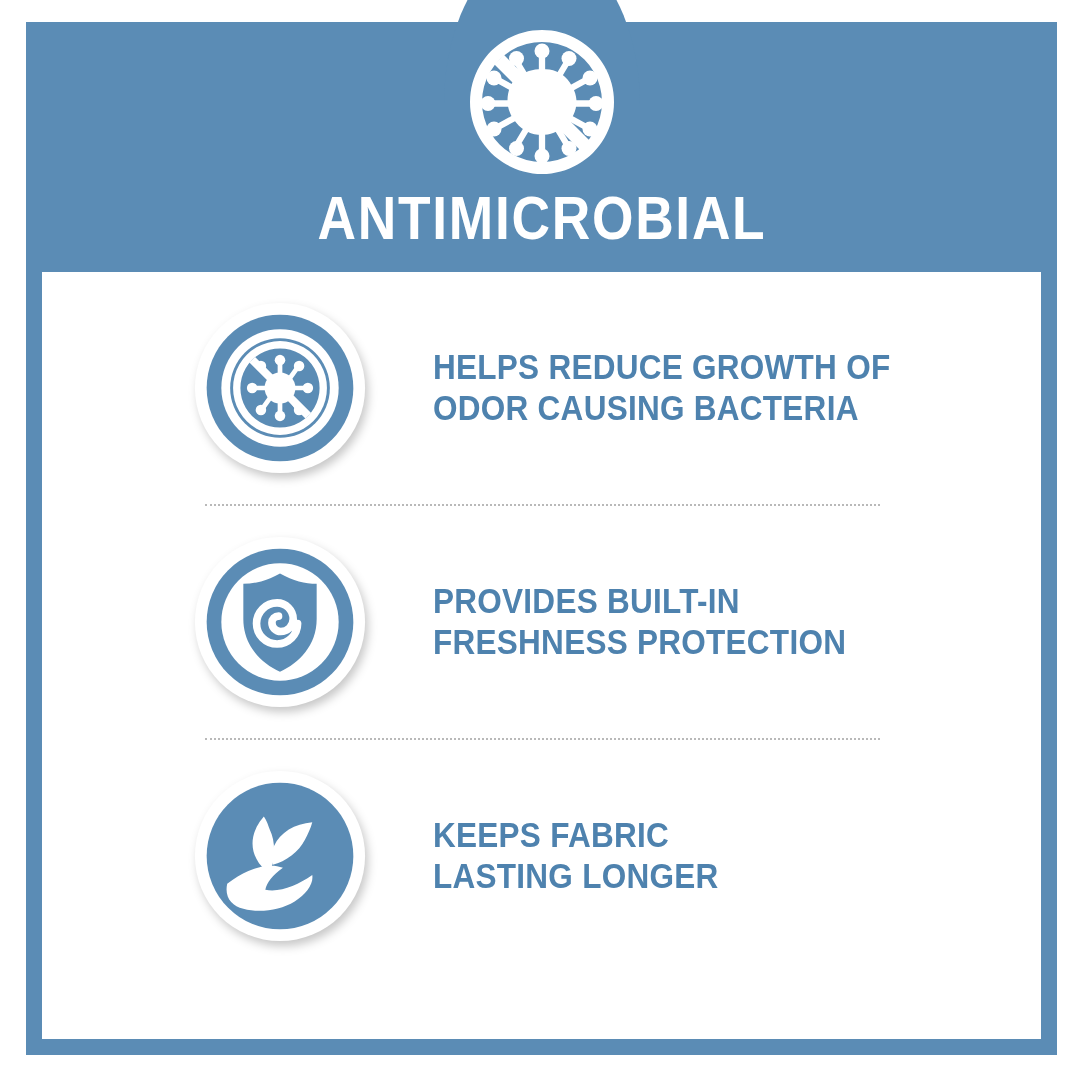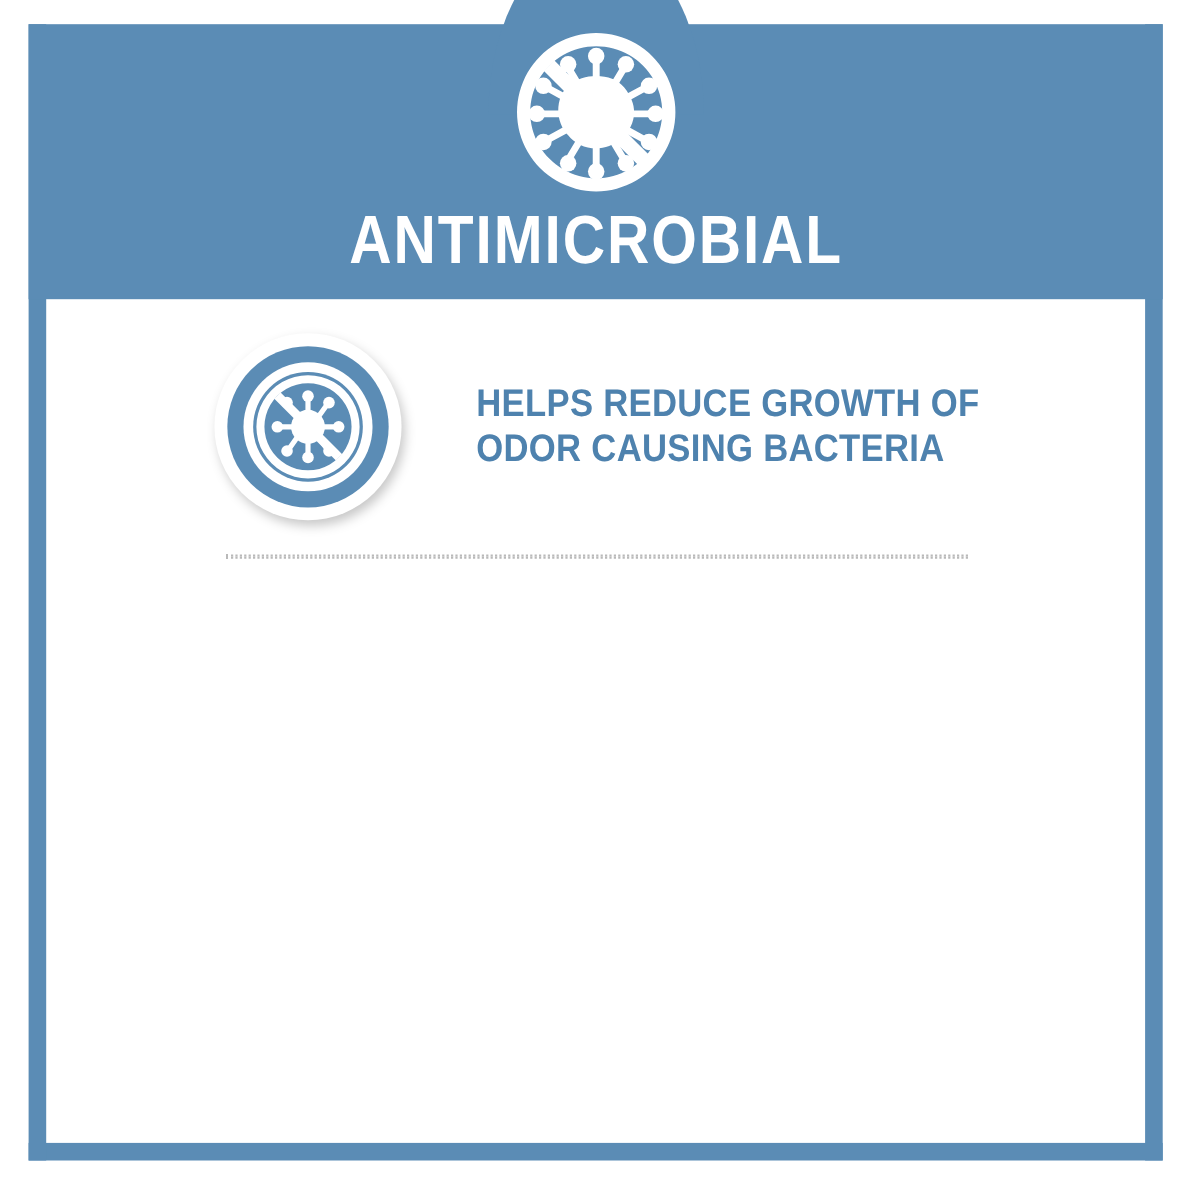--- a/index.html
+++ b/index.html
@@ -193,18 +193,55 @@
         </svg>
       </div>
       <div class="feature-text">
         <span class="line">HELPS REDUCE GROWTH OF</span>
         <span class="line">ODOR CAUSING BACTERIA</span>
       </div>
     </div>
 
     <div class="divider"></div>
 
+    <div class="feature-row">
+      <div class="feature-icon">
+        <svg viewBox="0 0 120 120" aria-hidden="true">
+          <circle cx="60" cy="60" r="58" fill="#ffffff"></circle>
+          <circle cx="60" cy="60" r="50" fill="#5b8cb5"></circle>
+          <circle cx="60" cy="60" r="40" fill="#ffffff"></circle>
+
+          <path d="M60 27 c9 5 17 7 25 7 v24 c0 18 -12 30 -25 36 c-13 -6 -25 -18 -25 -36 V34 c8 0 16 -2 25 -7 z" fill="#5b8cb5"></path>
+
+          <path d="M72 61 a14 14 0 1 1 -14 -14 a11 11 0 0 1 11 11 a8.5 8.5 0 0 1 -8.5 8.5 a6 6 0 0 1 -6 -6 a4.5 4.5 0 0 1 4.5 -4.5" fill="none" stroke="#ffffff" stroke-width="5.2" stroke-linecap="round"></path>
+        </svg>
+      </div>
+      <div class="feature-text">
+        <span class="line">PROVIDES BUILT-IN</span>
+        <span class="line">FRESHNESS PROTECTION</span>
+      </div>
+    </div>
 
     <div class="divider"></div>
 
+    <div class="feature-row">
+      <div class="feature-icon">
+        <svg viewBox="0 0 120 120" aria-hidden="true">
+          <circle cx="60" cy="60" r="58" fill="#ffffff"></circle>
+          <circle cx="60" cy="60" r="50" fill="#5b8cb5"></circle>
+          <g fill="#ffffff">
+
+            <path d="M49 33 c-8 9 -10 20 -5 29 c2 4 5 7 9 9 c4 -9 4 -21 0 -29 c-1 -3 -2 -6 -4 -9 z"></path>
+
+            <path d="M82 37 c-12 1 -22 7 -26 16 c-2 4 -2 9 -1 13 c9 -2 18 -9 22 -17 c2 -4 4 -8 5 -12 z"></path>
+
+            <path d="M24 79 c13 -10 27 -15 38 -11 c-7 5 -11 10 -12 15 c10 2 22 -3 32 -10 c1 6 -4 13 -12 18 c-10 6 -24 8 -35 5 c-8 -2 -13 -8 -11 -17 z"></path>
+          </g>
+        </svg>
+      </div>
+      <div class="feature-text">
+        <span class="line">KEEPS FABRIC</span>
+        <span class="line">LASTING LONGER</span>
+      </div>
+    </div>
 
   </div>
 </div>
 
 </body></html>

